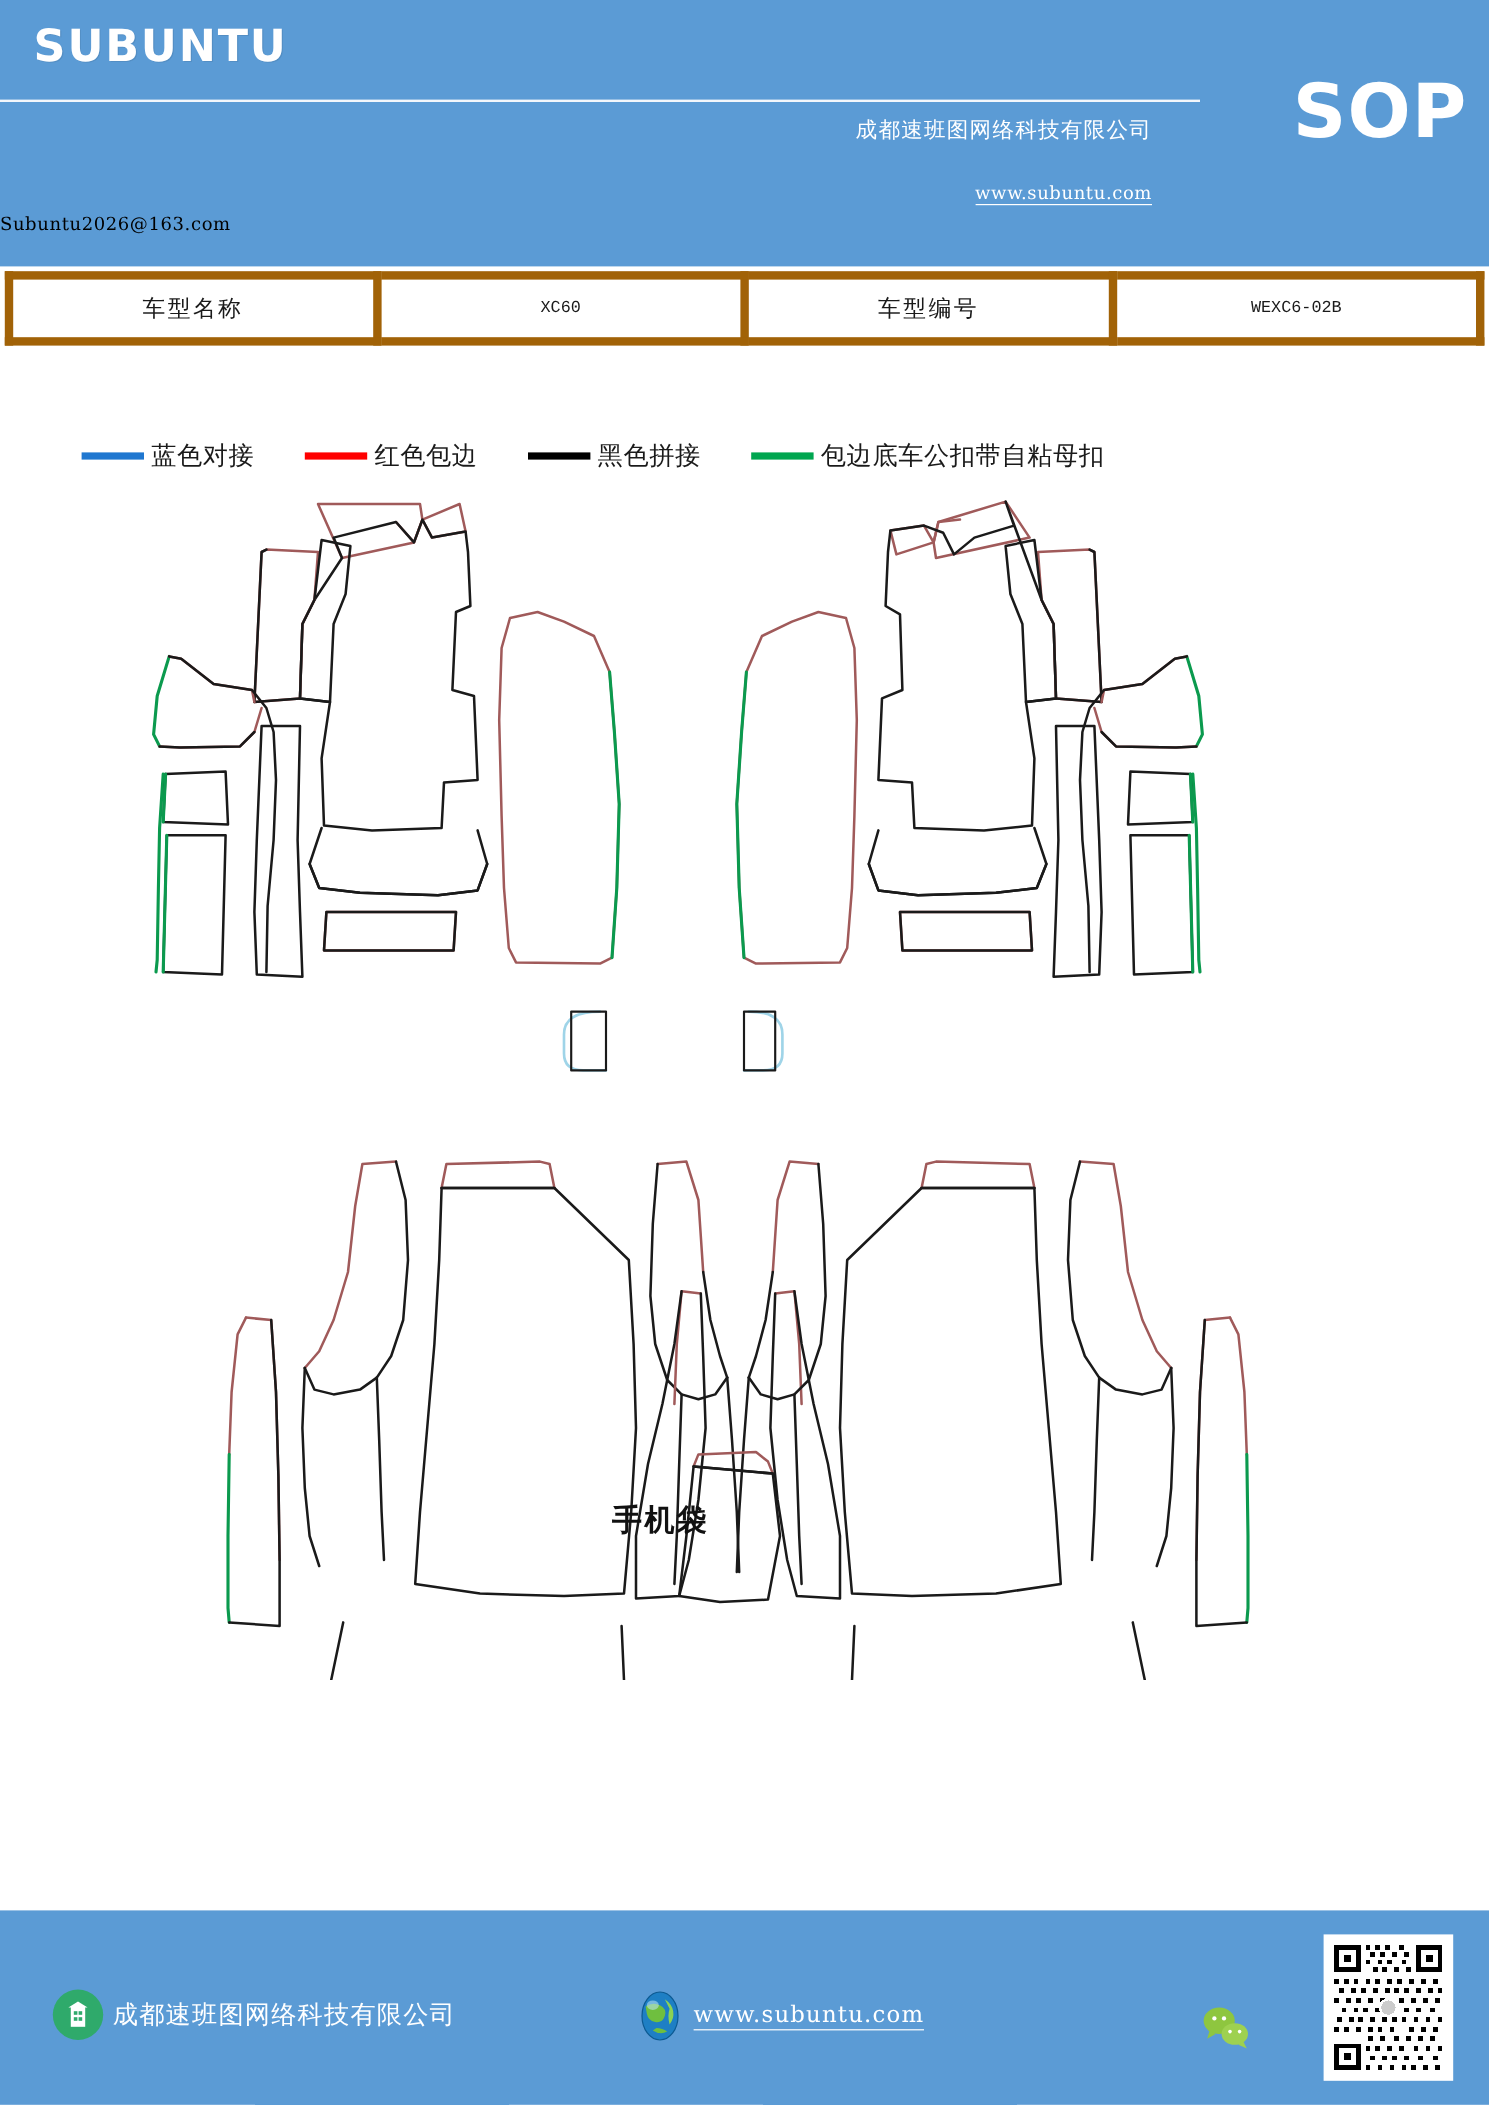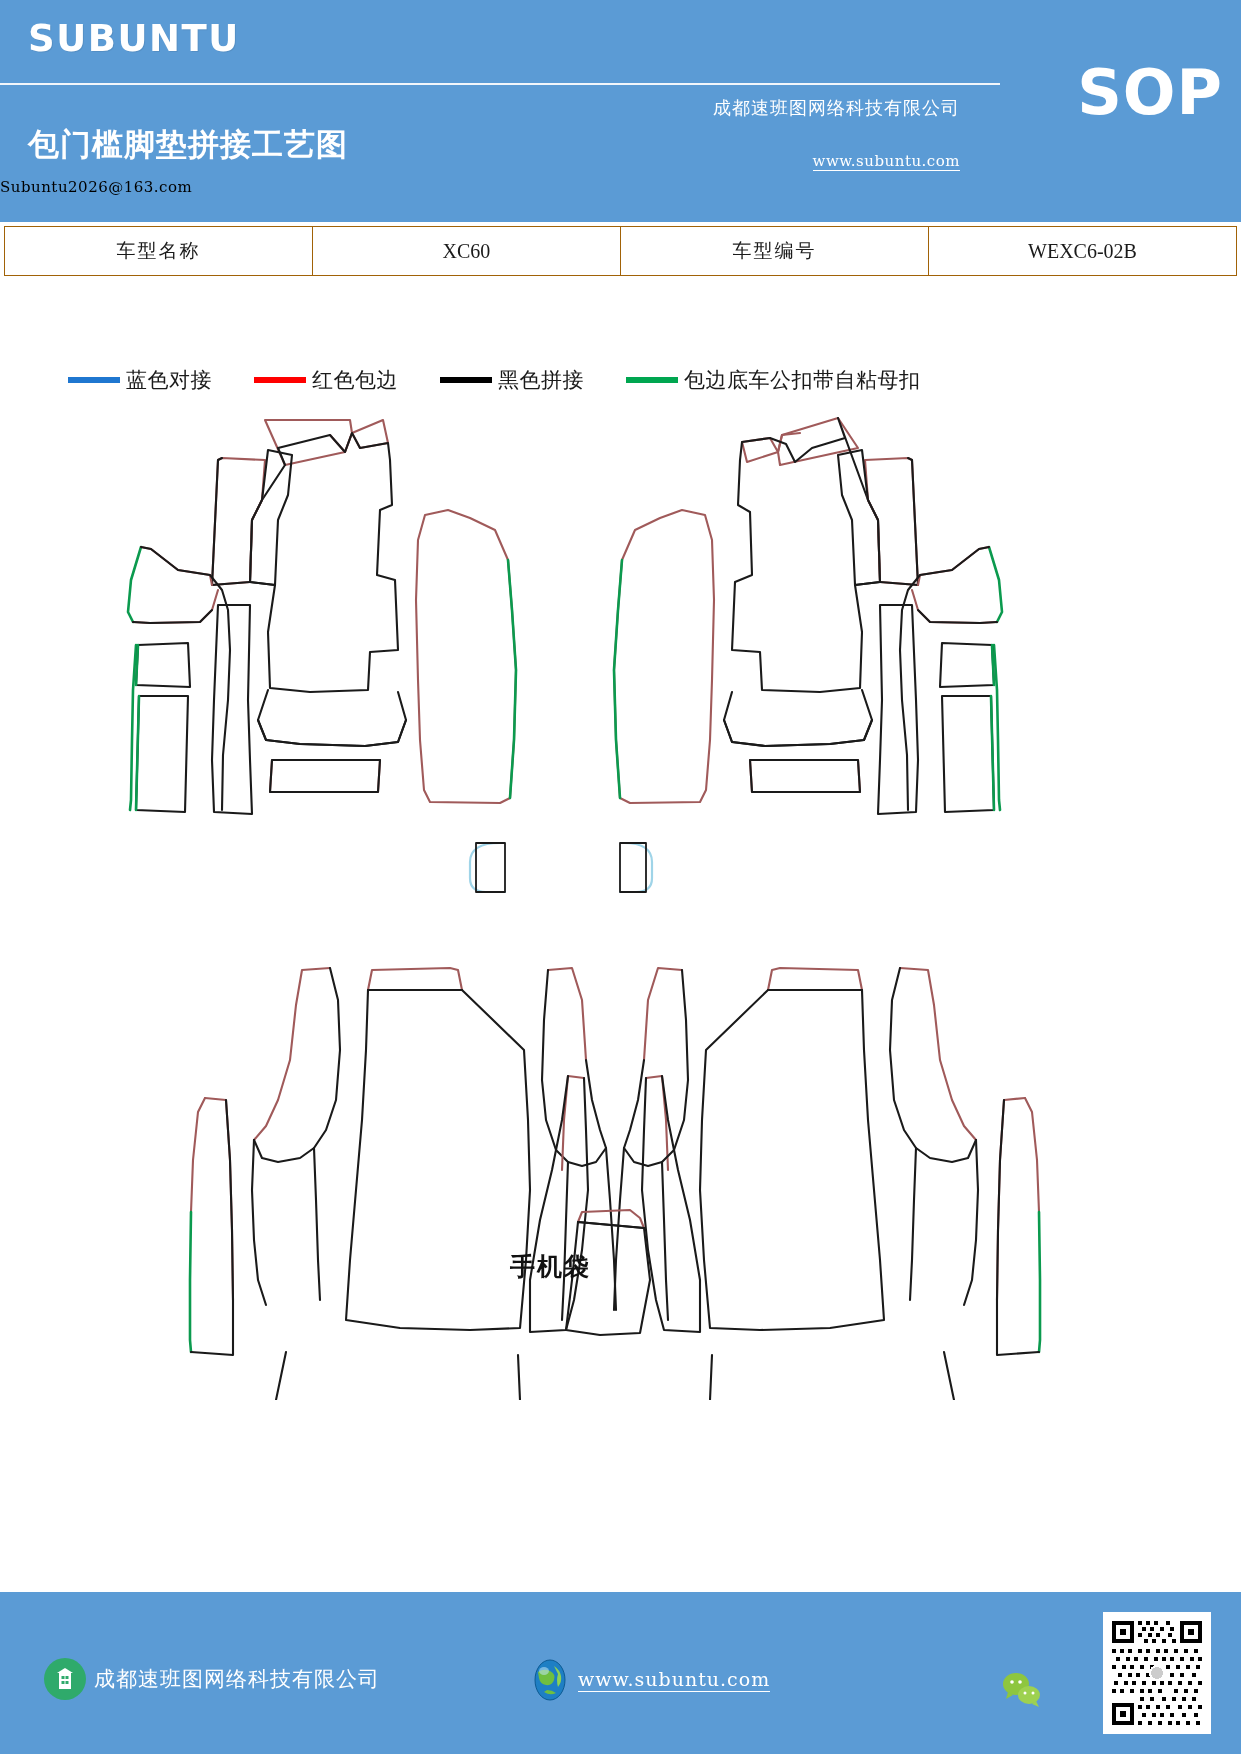--- a/index.html
+++ b/index.html
@@ -101,30 +101,30 @@
   
   .info-table {
     position: absolute;
     left: 4px;
     top: 226px;
     width: 1233px;
     border-collapse: collapse;
     table-layout: fixed;
   }
   .info-table td {
-    border: 1px solid #a16207;
+    border: 7px solid #a16207;
     height: 46px;
     text-align: center;
     vertical-align: middle;
     font-size: 19px;
     color: #1a1a1a;
     margin-top: 18px;
   }
   .info-table td.lbl { width: 275px; letter-spacing: 2px; }
-  .info-table td.val { width: 275px; font-family: Liberation Serif, serif; font-size: 20px; }
+  .info-table td.val { width: 275px; font-family: Liberation Mono, monospace; font-size: 14px; }
 
   
   .legend {
     position: absolute;
     left: 0;
     top: 360px;
     width: 1146px;
     height: 40px;
     display: flex;
     align-items: center;
@@ -236,21 +236,20 @@
   }
   .qr-box svg { display:block; }
 </style>
 </head>
 <body>
 
 <div class="header">
   <div class="brand-logo">SUBUNTU</div>
   <div class="header-rule"></div>
   <div class="company-name-header">成都速班图网络科技有限公司</div>
-  <div class="doc-title">包门槛脚垫拼接工艺图</div>
   <div class="sop-tag">SOP</div>
   <div class="header-url"><span>www.subuntu.com</span></div>
   <div class="header-email">Subuntu2026@163.com</div>
 </div>
 
 <table class="info-table">
   <tbody>
       <tr>
     <td class="lbl">车型名称</td>
     <td class="val">XC60</td>

